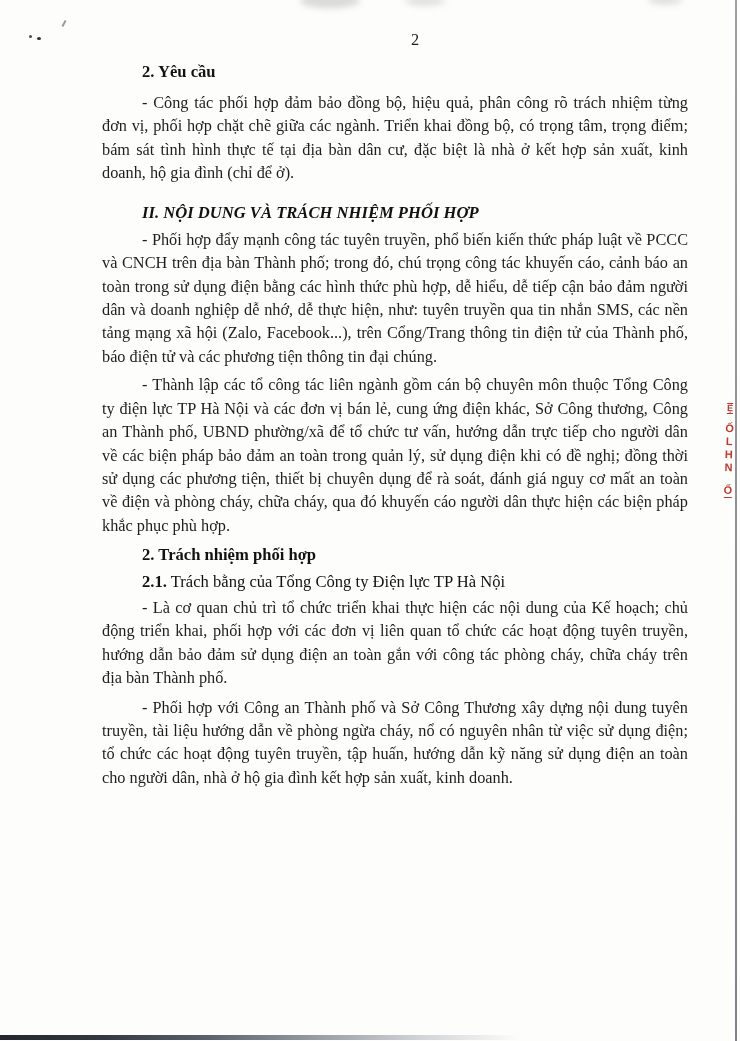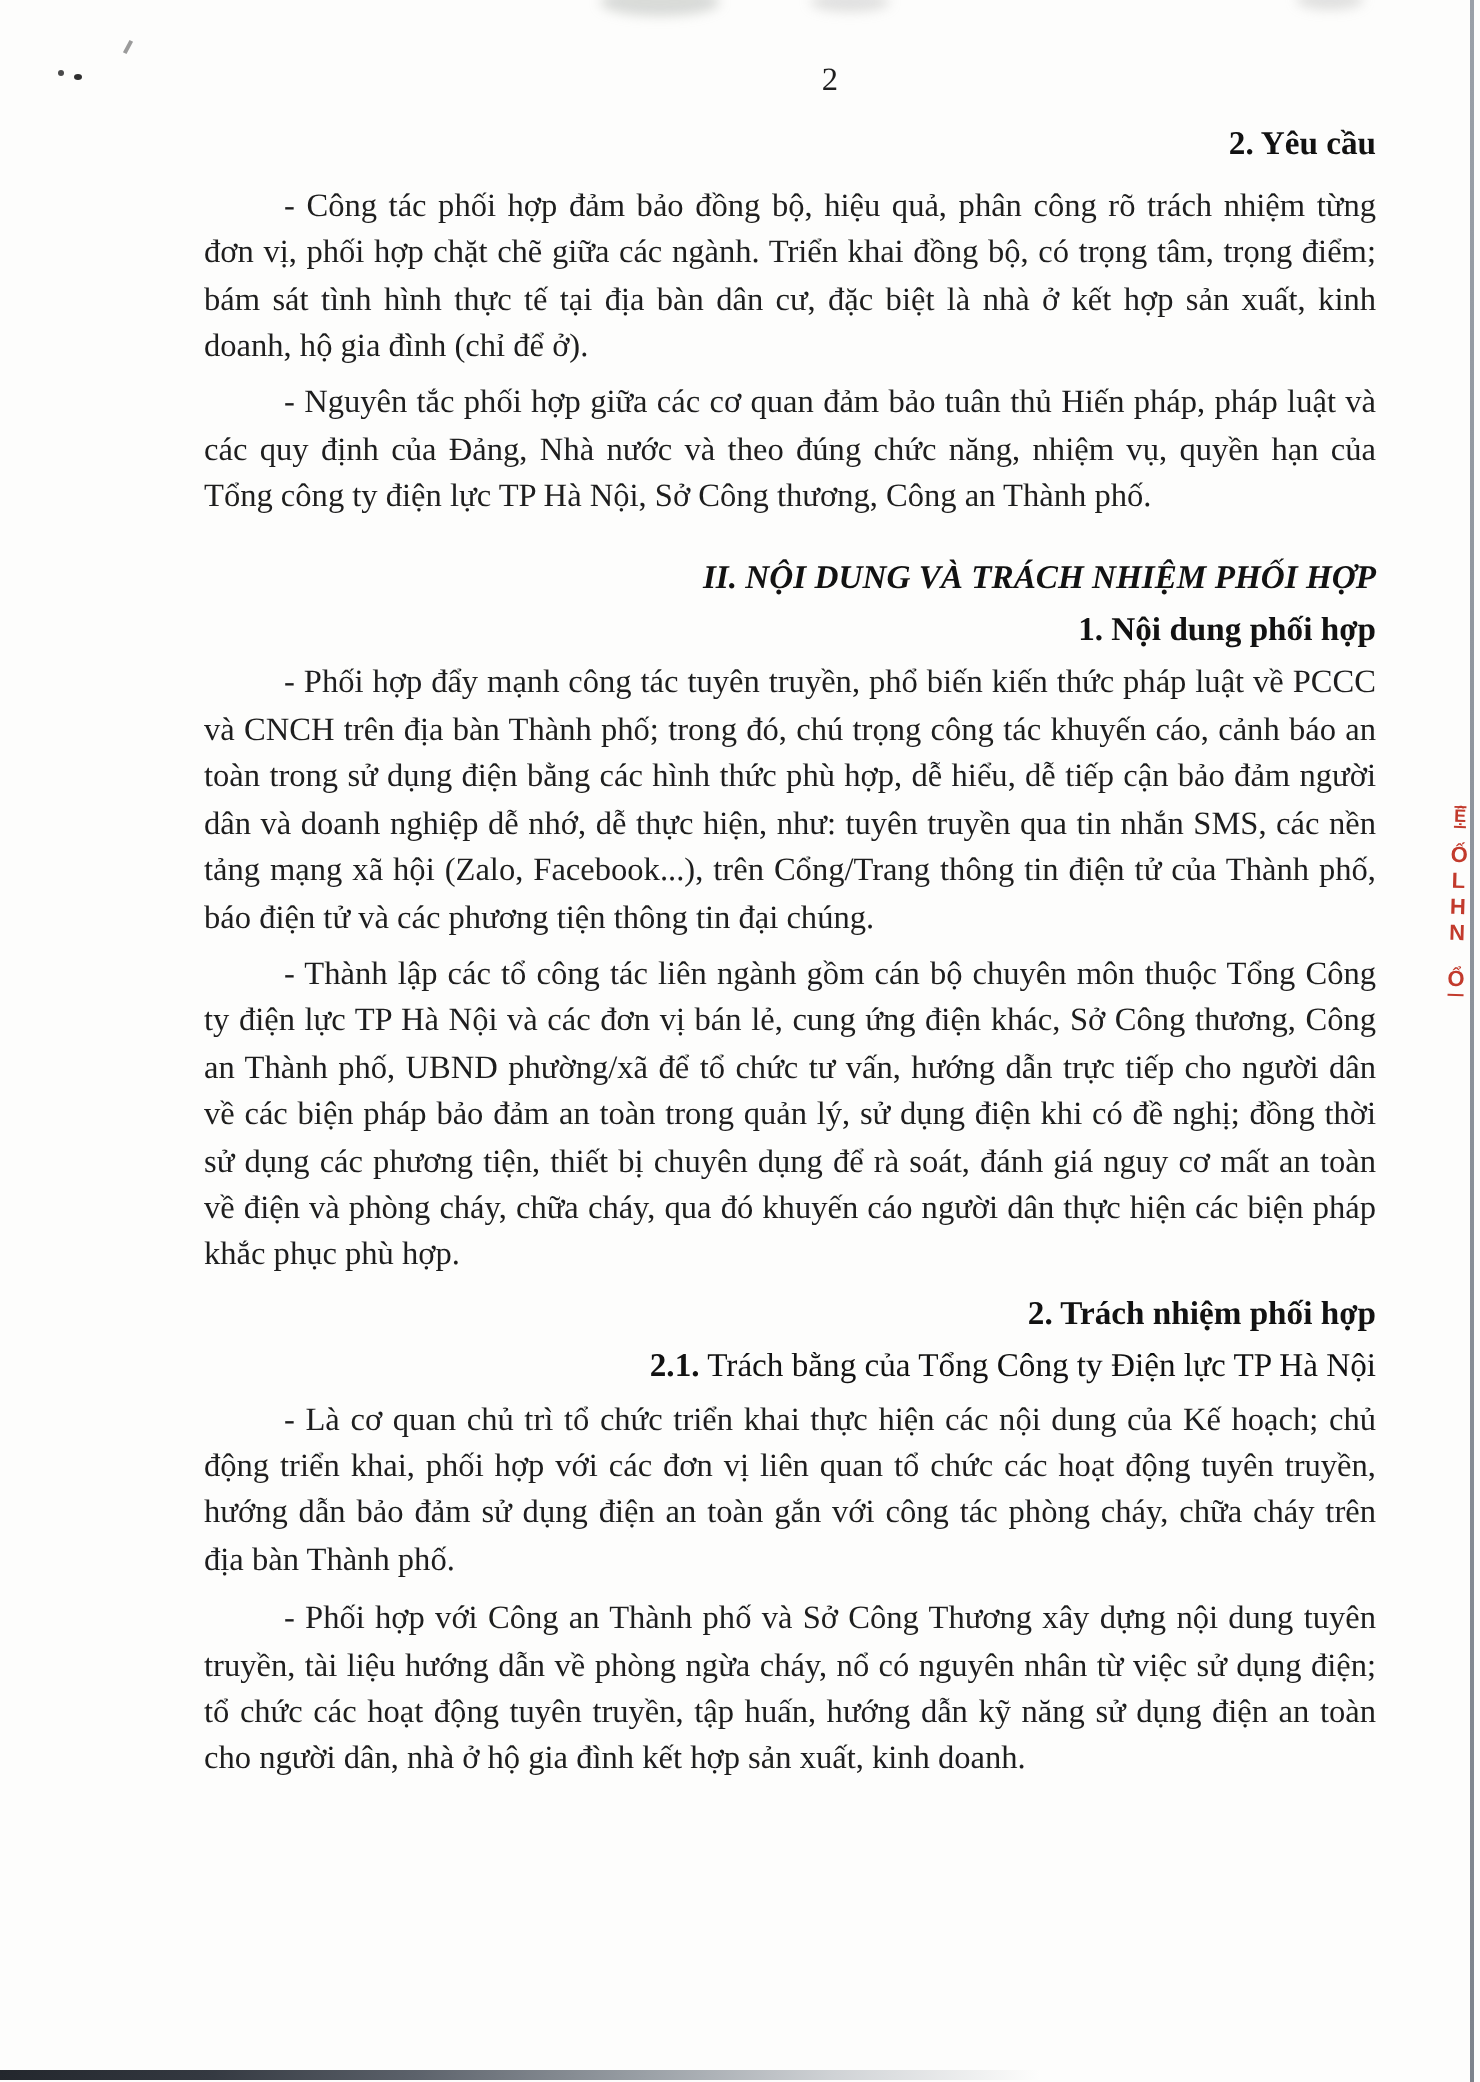--- a/index.html
+++ b/index.html
@@ -39,21 +39,21 @@
   .stamp .frag0{border-top:1.5px solid currentColor;border-bottom:1.5px solid currentColor;line-height:9px;font-size:9px;margin-bottom:8px;}
   .stamp .frag5{border-bottom:1.5px solid currentColor;margin-top:10px;}
   
   .content{
     position:absolute;left:102px;top:28px;width:586px;
     font-size:16.3px;line-height:23.4px;
     text-align:justify;
   }
   .page-num{text-align:center;margin:0 0 0 0;text-indent:0;}
   .content p{margin:0 0 5px 0;text-indent:40px;}
-  h3{font-size:16.6px;line-height:23.4px;margin:0 0 3px 0;padding-left:40px;font-weight:bold;color:#121212;text-align:right;}
+  h3{font-size:16.6px;line-height:23.4px;margin:0 0 3px 0;padding-left:40px;font-weight:bold;color:#121212;text-align:left;}
   .h-yeucau{margin-top:9px;margin-bottom:7px;}
   .h-ii{margin-top:17px;font-style:italic;}
   .h-sub21{font-weight:normal;}
   .h-sub21 .num{font-weight:bold;font-family:Liberation Serif, serif;}
   .p-gap{margin-bottom:6px !important;}
   .it{}
 </style>
 </head>
 <body>
 
@@ -64,24 +64,22 @@
   <div class="smudge smudge3"></div>
   <div class="noise-a"></div>
   <div class="noise-b"></div>
   <div class="noise-c"></div>
 
   <div class="content">
     <p class="page-num">2</p>
 
     <h3 class="h-yeucau">2. Yêu cầu</h3>
     <p>- Công tác phối hợp đảm bảo đồng bộ, hiệu quả, phân công rõ trách nhiệm từng đơn vị, phối hợp chặt chẽ giữa các ngành. Triển khai đồng bộ, có trọng tâm, trọng điểm; bám sát tình hình thực tế tại địa bàn dân cư, đặc biệt là nhà ở kết hợp sản xuất, kinh doanh, hộ gia đình (chỉ để ở).</p>
-    <p>- Nguyên tắc phối hợp giữa các cơ quan đảm bảo tuân thủ Hiến pháp, pháp luật và các quy định của Đảng, Nhà nước và theo đúng chức năng, nhiệm vụ, quyền hạn của Tổng công ty điện lực TP Hà Nội, Sở Công thương, Công an Thành phố.</p>
 
     <h3 class="h-ii">II. NỘI DUNG VÀ TRÁCH NHIỆM PHỐI HỢP</h3>
-    <h3>1. Nội dung phối hợp</h3>
     <p><span>- Phối hợp đẩy mạnh công tác tuyên truyền, phổ biến kiến thức pháp luật về PCCC và CNCH trên địa bàn Thành phố; trong đó, chú trọng công tác khuyến cáo, cảnh báo an toàn trong sử dụng điện bằng các hình thức phù hợp, dễ hiểu, dễ tiếp cận bảo đảm người dân và doanh nghiệp dễ nhớ, dễ thực hiện, như: tuyên truyền qua tin nhắn SMS, các nền tảng mạng xã hội </span><span class="it">(Zalo, Facebook...),</span><span> trên Cổng/Trang thông tin điện tử của Thành phố, báo điện tử và các phương tiện thông tin đại chúng.</span></p>
     <p class="p-gap">- Thành lập các tổ công tác liên ngành gồm cán bộ chuyên môn thuộc Tổng Công ty điện lực TP Hà Nội và các đơn vị bán lẻ, cung ứng điện khác, Sở Công thương, Công an Thành phố, UBND phường/xã để tổ chức tư vấn, hướng dẫn trực tiếp cho người dân về các biện pháp bảo đảm an toàn trong quản lý, sử dụng điện khi có đề nghị; đồng thời sử dụng các phương tiện, thiết bị chuyên dụng để rà soát, đánh giá nguy cơ mất an toàn về điện và phòng cháy, chữa cháy, qua đó khuyến cáo người dân thực hiện các biện pháp khắc phục phù hợp.</p>
 
     <h3>2. Trách nhiệm phối hợp</h3>
     <h3 class="h-sub21"><span class="num">2.1.</span><span> Trách bằng của Tổng Công ty Điện lực TP Hà Nội</span></h3>
     <p class="p-gap">- Là cơ quan chủ trì tổ chức triển khai thực hiện các nội dung của Kế hoạch; chủ động triển khai, phối hợp với các đơn vị liên quan tổ chức các hoạt động tuyên truyền, hướng dẫn bảo đảm sử dụng điện an toàn gắn với công tác phòng cháy, chữa cháy trên địa bàn Thành phố.</p>
     <p>- Phối hợp với Công an Thành phố và Sở Công Thương xây dựng nội dung tuyên truyền, tài liệu hướng dẫn về phòng ngừa cháy, nổ có nguyên nhân từ việc sử dụng điện; tổ chức các hoạt động tuyên truyền, tập huấn, hướng dẫn kỹ năng sử dụng điện an toàn cho người dân, nhà ở hộ gia đình kết hợp sản xuất, kinh doanh.</p>
   </div>
 
   <div class="stamp" id="stamp" style="color: rgb(194, 58, 44);">

